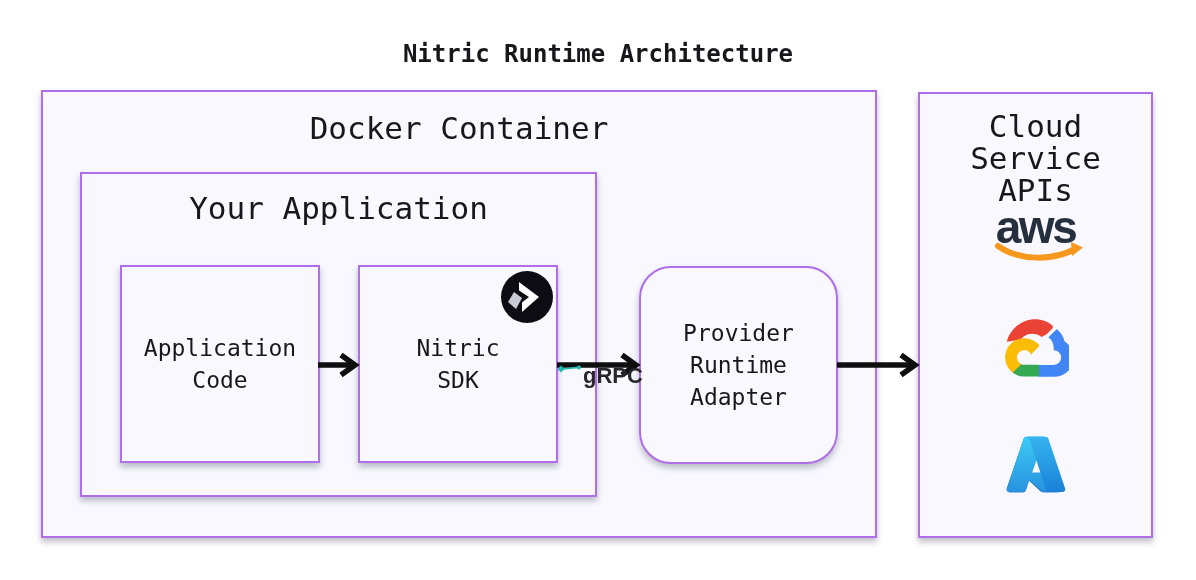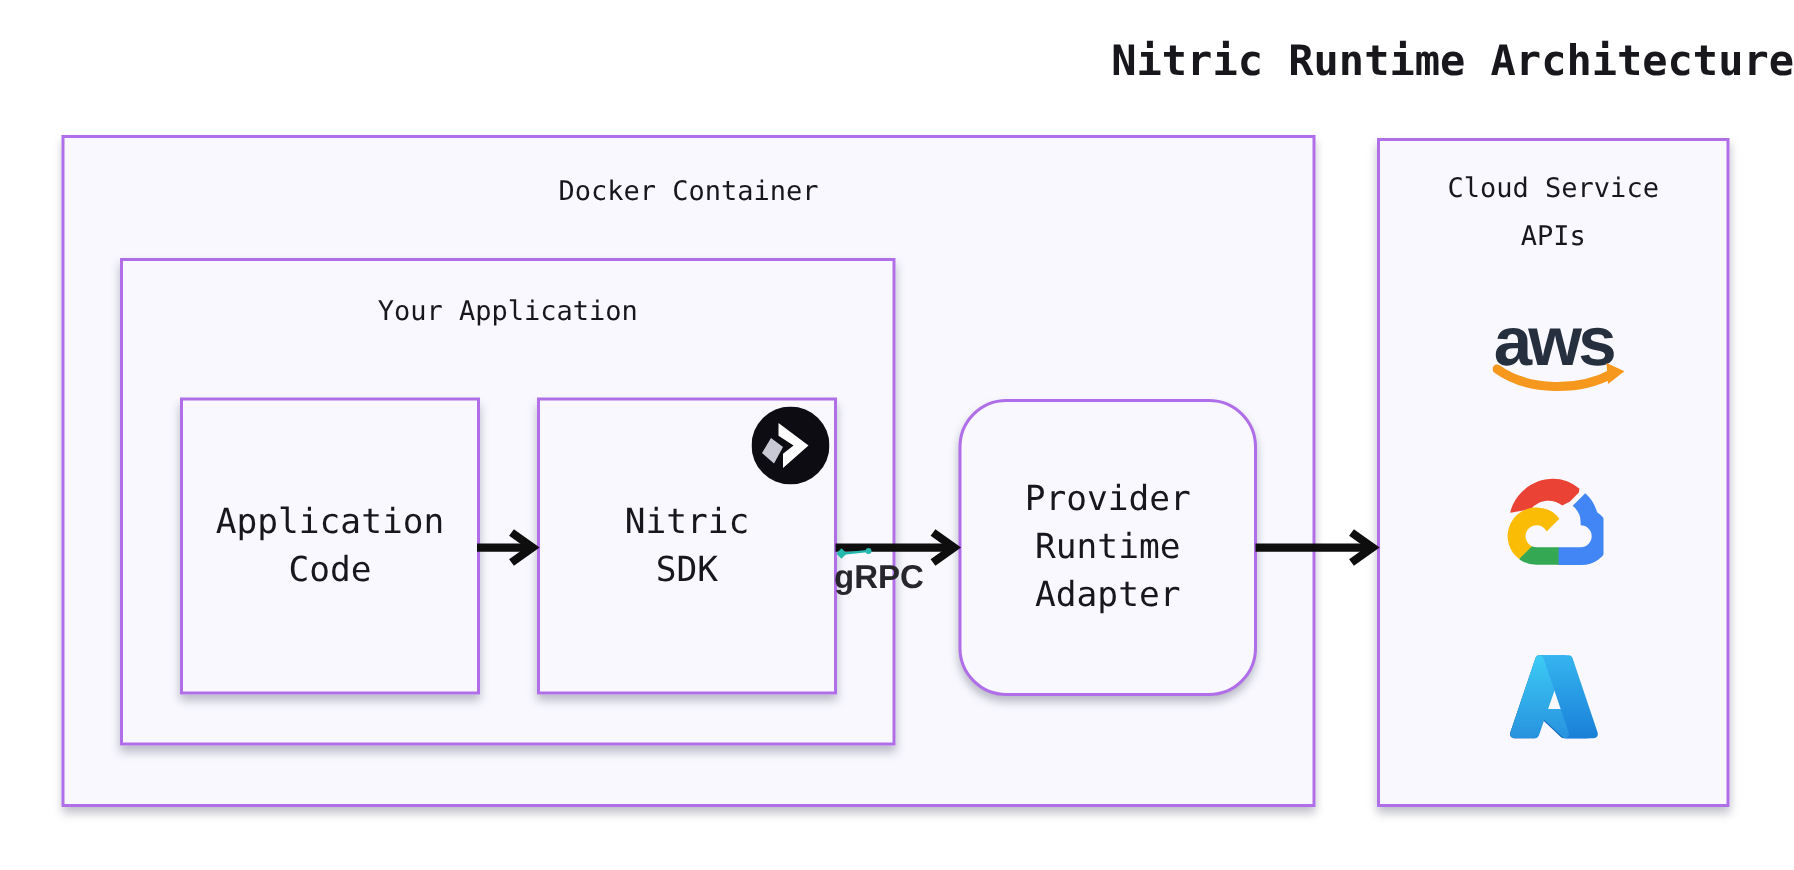--- a/index.html
+++ b/index.html
@@ -1,29 +1,29 @@
 <!DOCTYPE html>
 <html><head>
 <meta charset="utf-8">
 <style>
   html,body{margin:0;padding:0;background:#ffffff;}
   .stage{position:relative;width:1196px;height:580px;background:#ffffff;
          font-family:"DejaVu Sans Mono",monospace;color:#17171c;overflow:hidden;}
-  .title{position:absolute;top:24px;left:0;width:100%;text-align:right;
-         font-size:28px;font-weight:bold;}
+  .title{position:absolute;top:40px;left:0;width:100%;text-align:center;
+         font-size:24px;font-weight:bold;}
   .box{position:absolute;box-sizing:border-box;background:#f8f8fe;
        border:2px solid #b06ee8;box-shadow:0 4px 6px rgba(95,95,120,0.40);}
   .outer-label{position:absolute;left:0;right:0;text-align:center;
-       font-size:18px;line-height:32px;white-space:pre-line;}
+       font-size:31px;line-height:32px;white-space:pre-line;}
   .fill-label{position:absolute;inset:0;display:flex;align-items:center;
        justify-content:center;text-align:center;font-size:23px;line-height:32px;
        white-space:pre-line;}
   .arrow{position:absolute;overflow:visible;}
   .nitric-badge{position:absolute;width:52px;height:52px;}
-  .grpc{position:absolute;left:556px;top:364px;display:flex;flex-direction:column;
+  .grpc{position:absolute;left:556px;top:364px;display:flex;flex-direction:row;
         align-items:flex-start;}
   .grpc-text{font-family:"Liberation Sans",sans-serif;font-weight:bold;
         font-size:22px;line-height:24px;color:#26262b;letter-spacing:0px;}
   .cloud-logo{position:absolute;left:50%;transform:translateX(-50%);}
   .aws-text{font-family:"Liberation Sans",sans-serif;font-weight:bold;
         font-size:46px;line-height:38px;letter-spacing:-2.5px;color:#252f3e;
         text-align:center;}
 </style>
 </head>
 <body>

